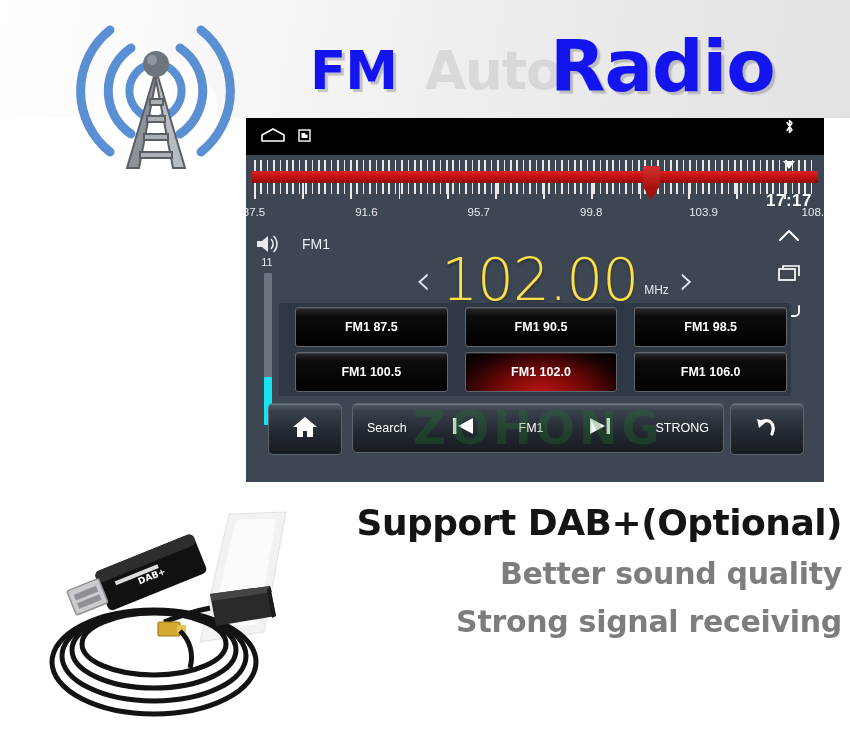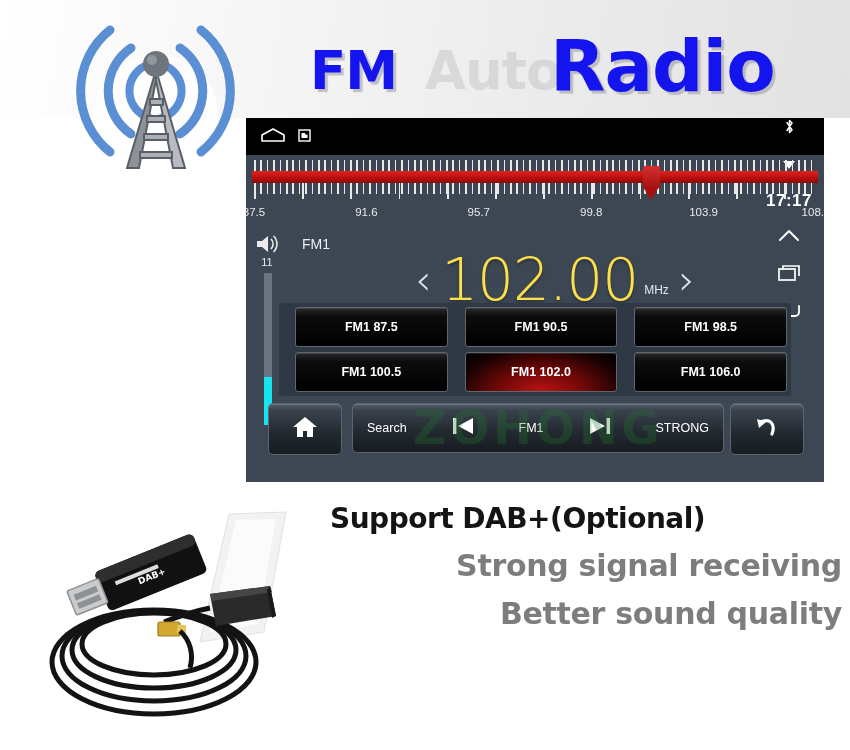--- a/index.html
+++ b/index.html
@@ -177,22 +177,22 @@
 
   
   #bottom{
     position:absolute; left:0; top:492px; width:850px; height:258px;
     background:#ffffff;
   }
   #dab-art{ position:absolute; left:14px; top:12px; width:350px; height:240px; }
   #bottom-text{ position:absolute; left:330px; top:10px; width:512px;}
   #dab-title{
     font-family:"DejaVu Sans", sans-serif;
-    font-size:28px; font-weight:bold; color:#141414;
-    letter-spacing:-.5px; white-space:nowrap;
+    font-size:36px; font-weight:bold; color:#141414;
+    text-align:right; letter-spacing:-.5px; white-space:nowrap;
   }
   .dab-sub{
     font-family:"DejaVu Sans", sans-serif;
     font-size:30px; font-weight:bold; color:#7d7d7d;
     text-align:right; margin-top:13px; letter-spacing:-.3px;
   }
 </style>
 </head>
 <body>
 
@@ -413,16 +413,16 @@
       </g>
 
       <rect x="144" y="118" width="22" height="14" rx="2" fill="#d4a932" stroke="#a07c14" stroke-width="1.2"></rect>
       <rect x="163" y="121" width="9" height="8" rx="1" fill="#e8c457"></rect>
       <path d="M166 127 C 176 136, 180 150, 176 164" stroke="#131313" stroke-width="5" fill="none"></path>
     </svg>
   </div>
 
   <div id="bottom-text">
     <div id="dab-title">Support DAB+(Optional)</div>
+    <div class="dab-sub">Better sound quality</div>
     <div class="dab-sub">Strong signal receiving</div>
-    <div class="dab-sub">Better sound quality</div>
   </div>
 </div>
 
 </body></html>

